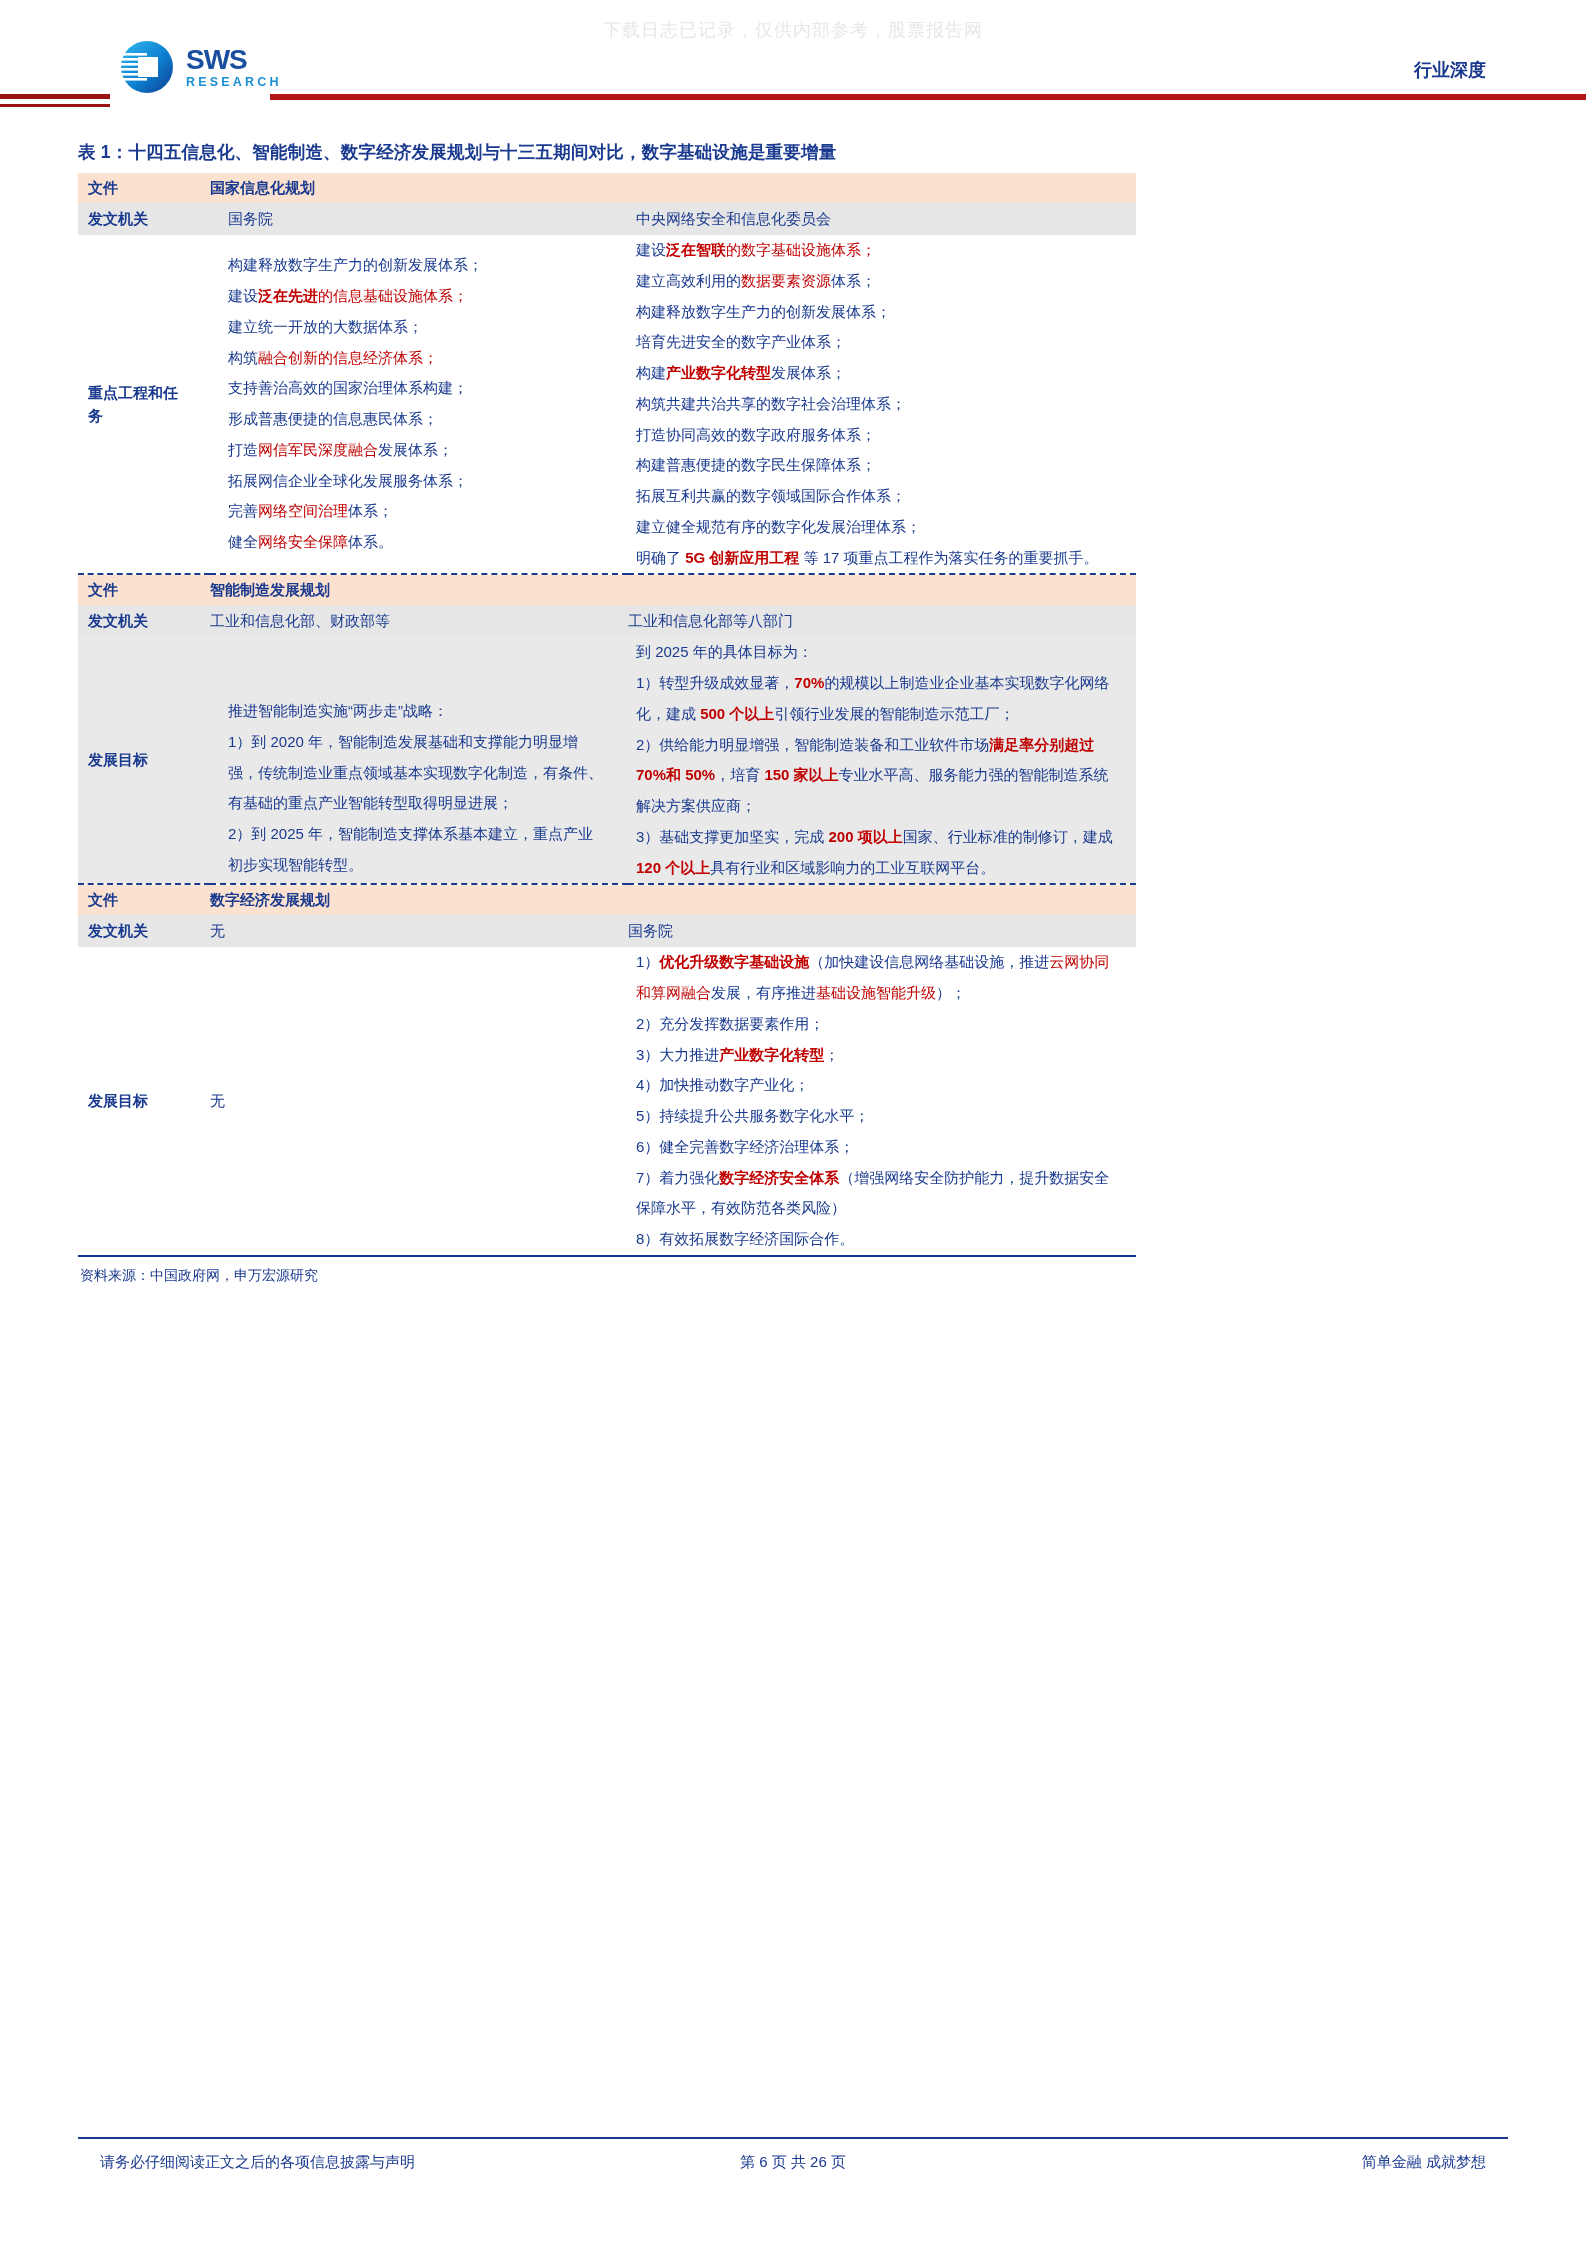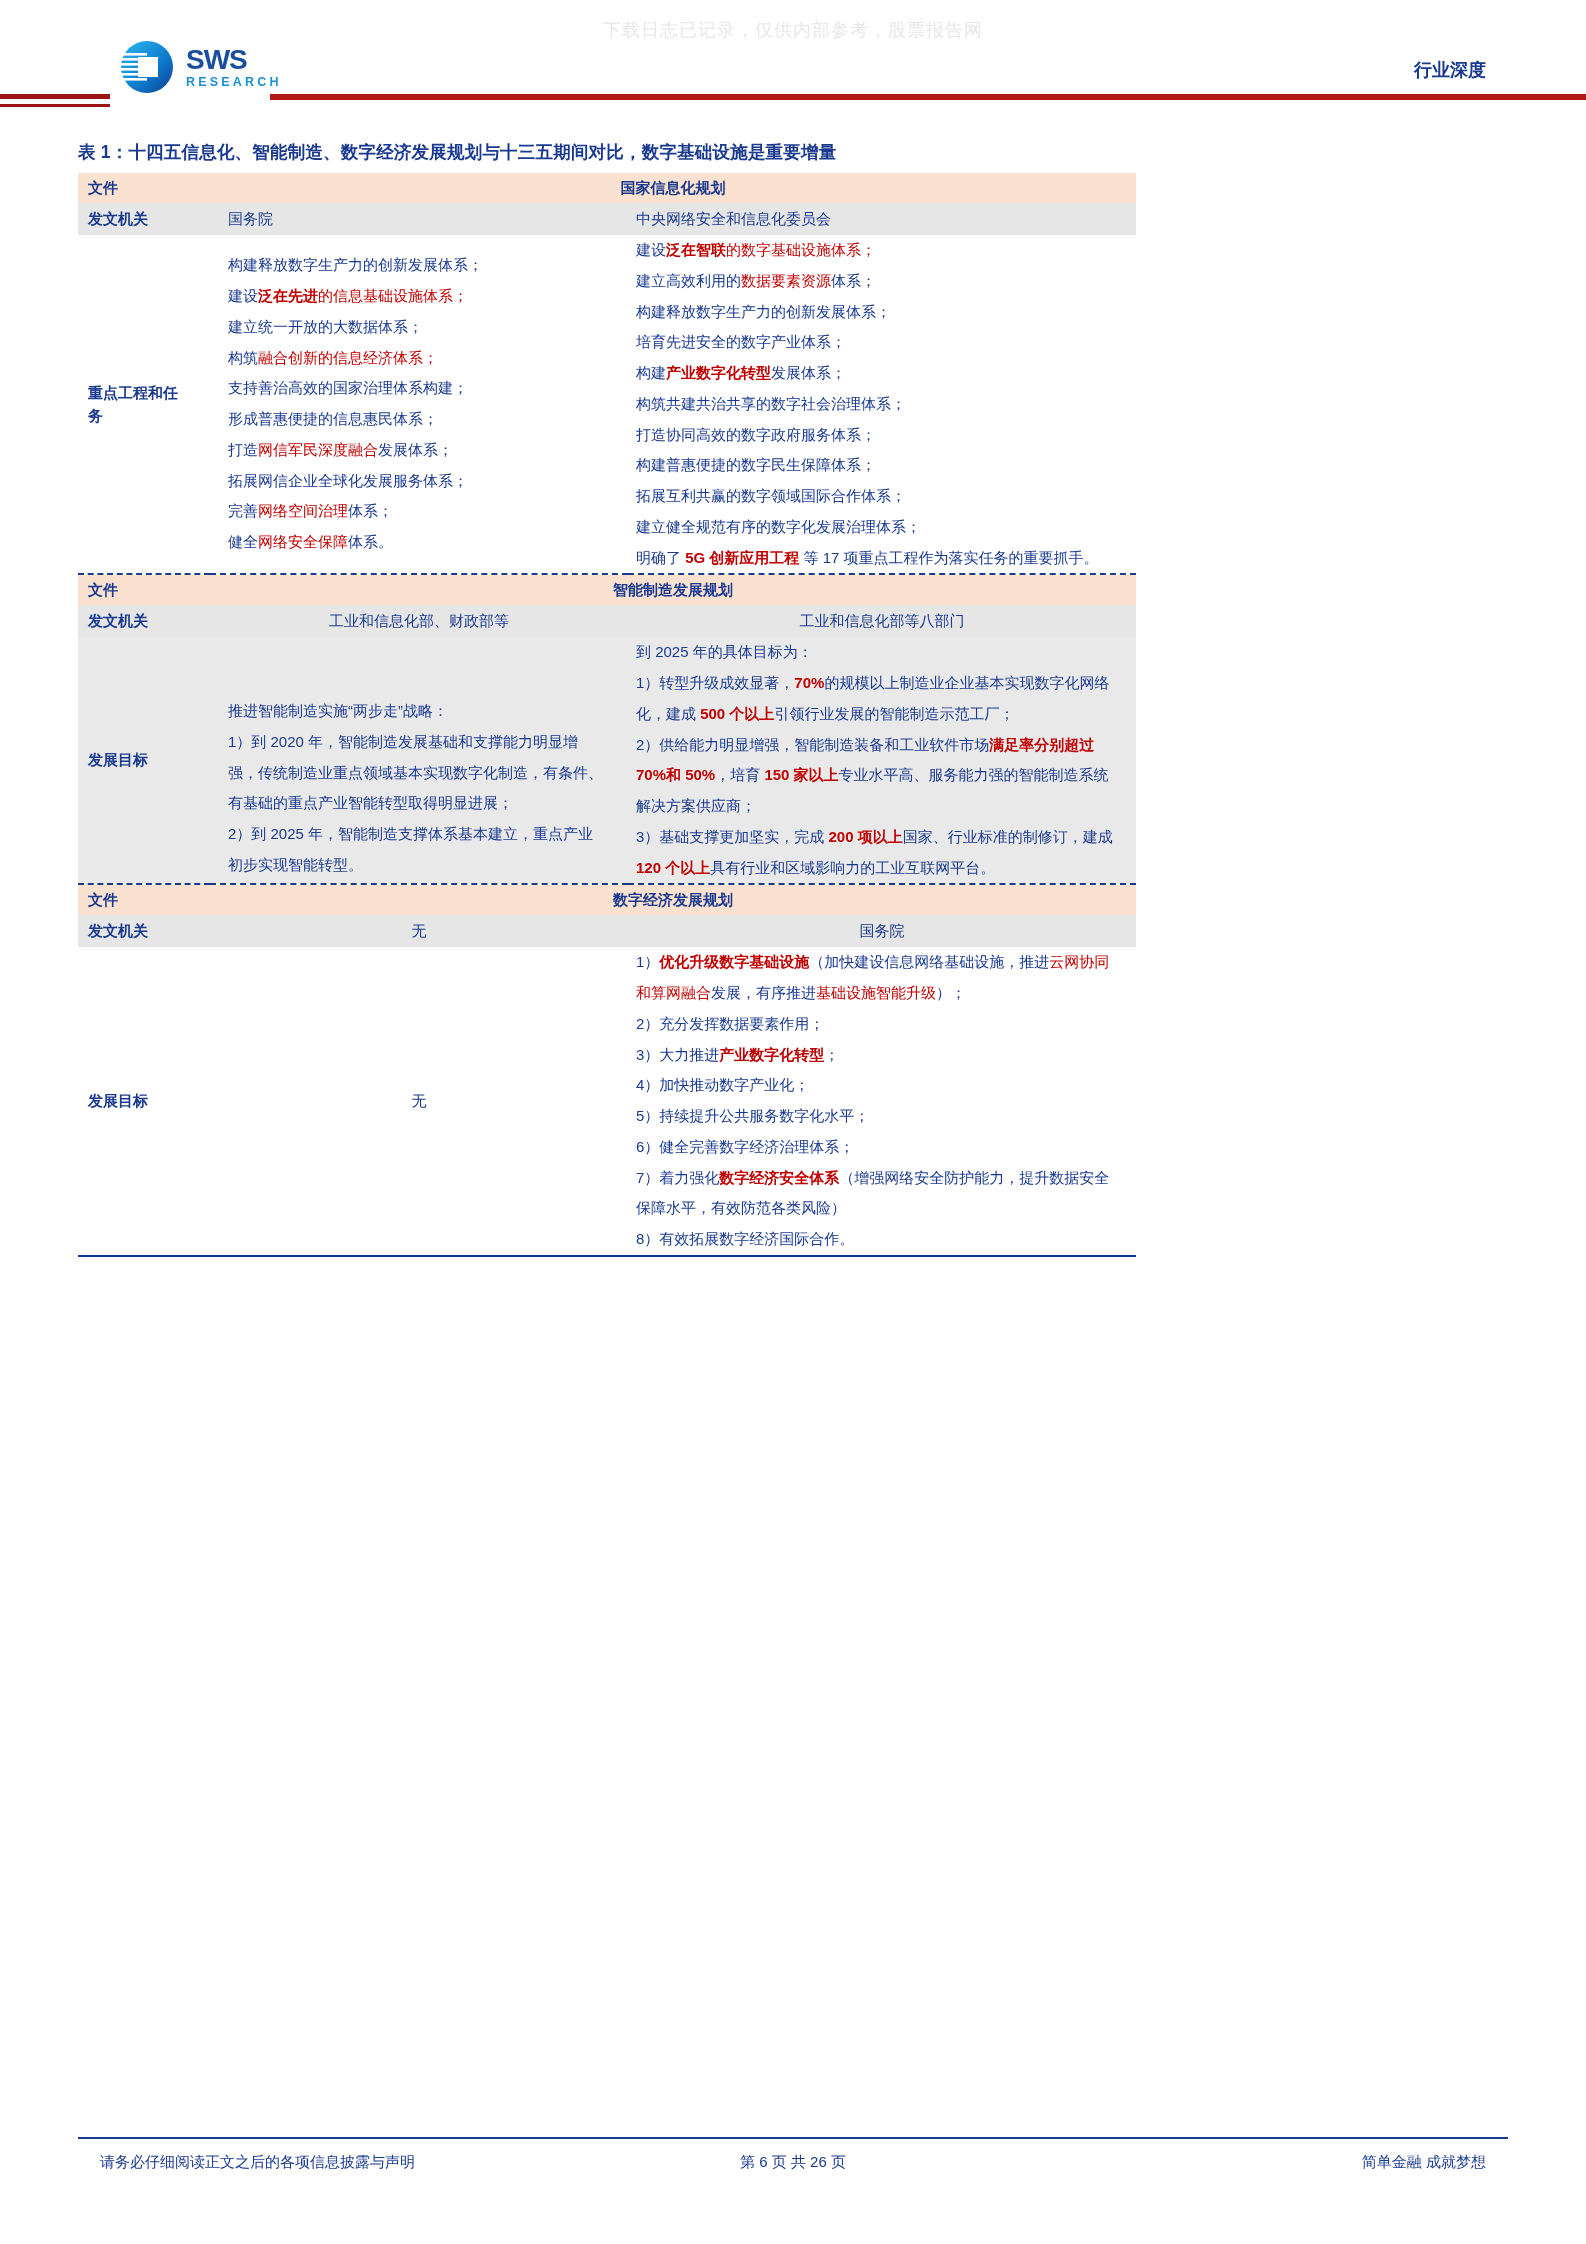--- a/index.html
+++ b/index.html
@@ -167,21 +167,21 @@
   .cell-label {
     font-weight: bold;
     color: #1a3a8f;
     font-size: 15px;
     padding-left: 10px !important;
     vertical-align: middle;
     text-align: left;
   }
   .row-body .cell-label { vertical-align: middle; }
 
-  .cell-center { text-align: center; }
+  .cell-center { text-align: left; }
   .cell-a, .cell-b {
     vertical-align: top;
     line-height: 2.05;
   }
   .cell-a .inner { padding: 0 22px 0 18px; }
   .cell-b .inner { padding: 0 22px 0 8px; }
 
   .lines > div { white-space: nowrap; }
   .para { line-height: 2.05; }
 
@@ -402,20 +402,21 @@
         </div>
       </td>
     </tr>
 
     <tr class="bottom-rule">
       <td colspan="3"></td>
     </tr>
   </tbody>
     </table>
 
+  <div class="source-note">资料来源：中国政府网，申万宏源研究</div>
 </div>
 
 <div class="page-footer">
   <div class="footer-rule"></div>
   <div class="footer-inner">
     <div class="footer-left">请务必仔细阅读正文之后的各项信息披露与声明</div>
     <div class="footer-center">第 6 页 共 26 页</div>
     <div class="footer-right">简单金融 成就梦想</div>
   </div>
 </div>

